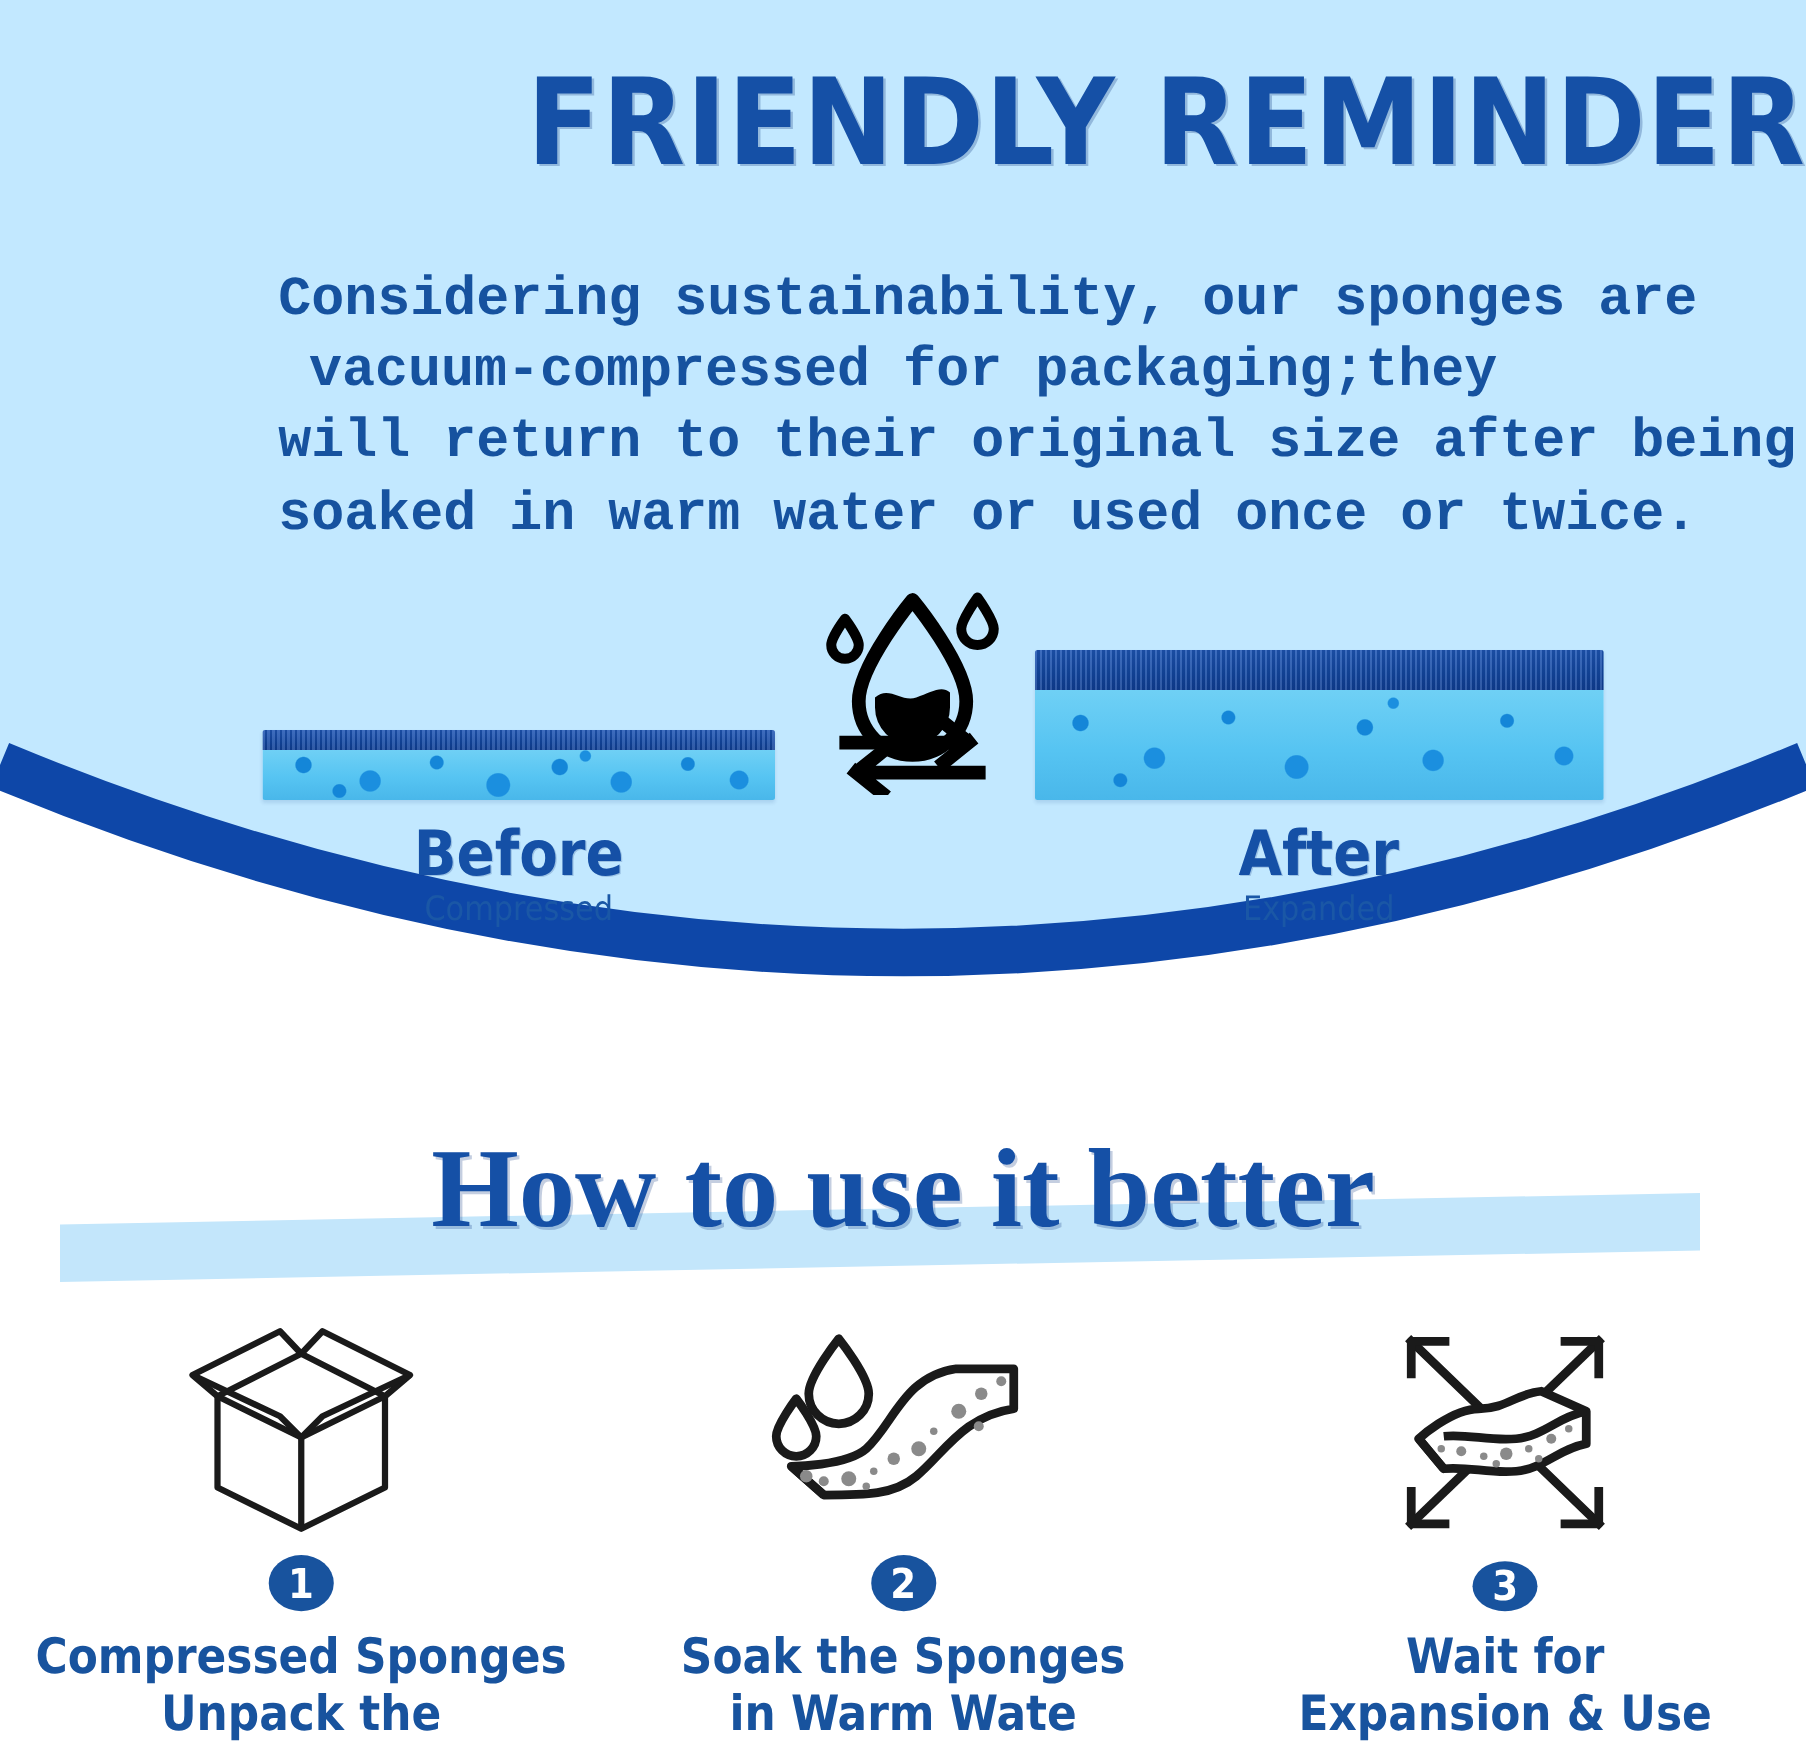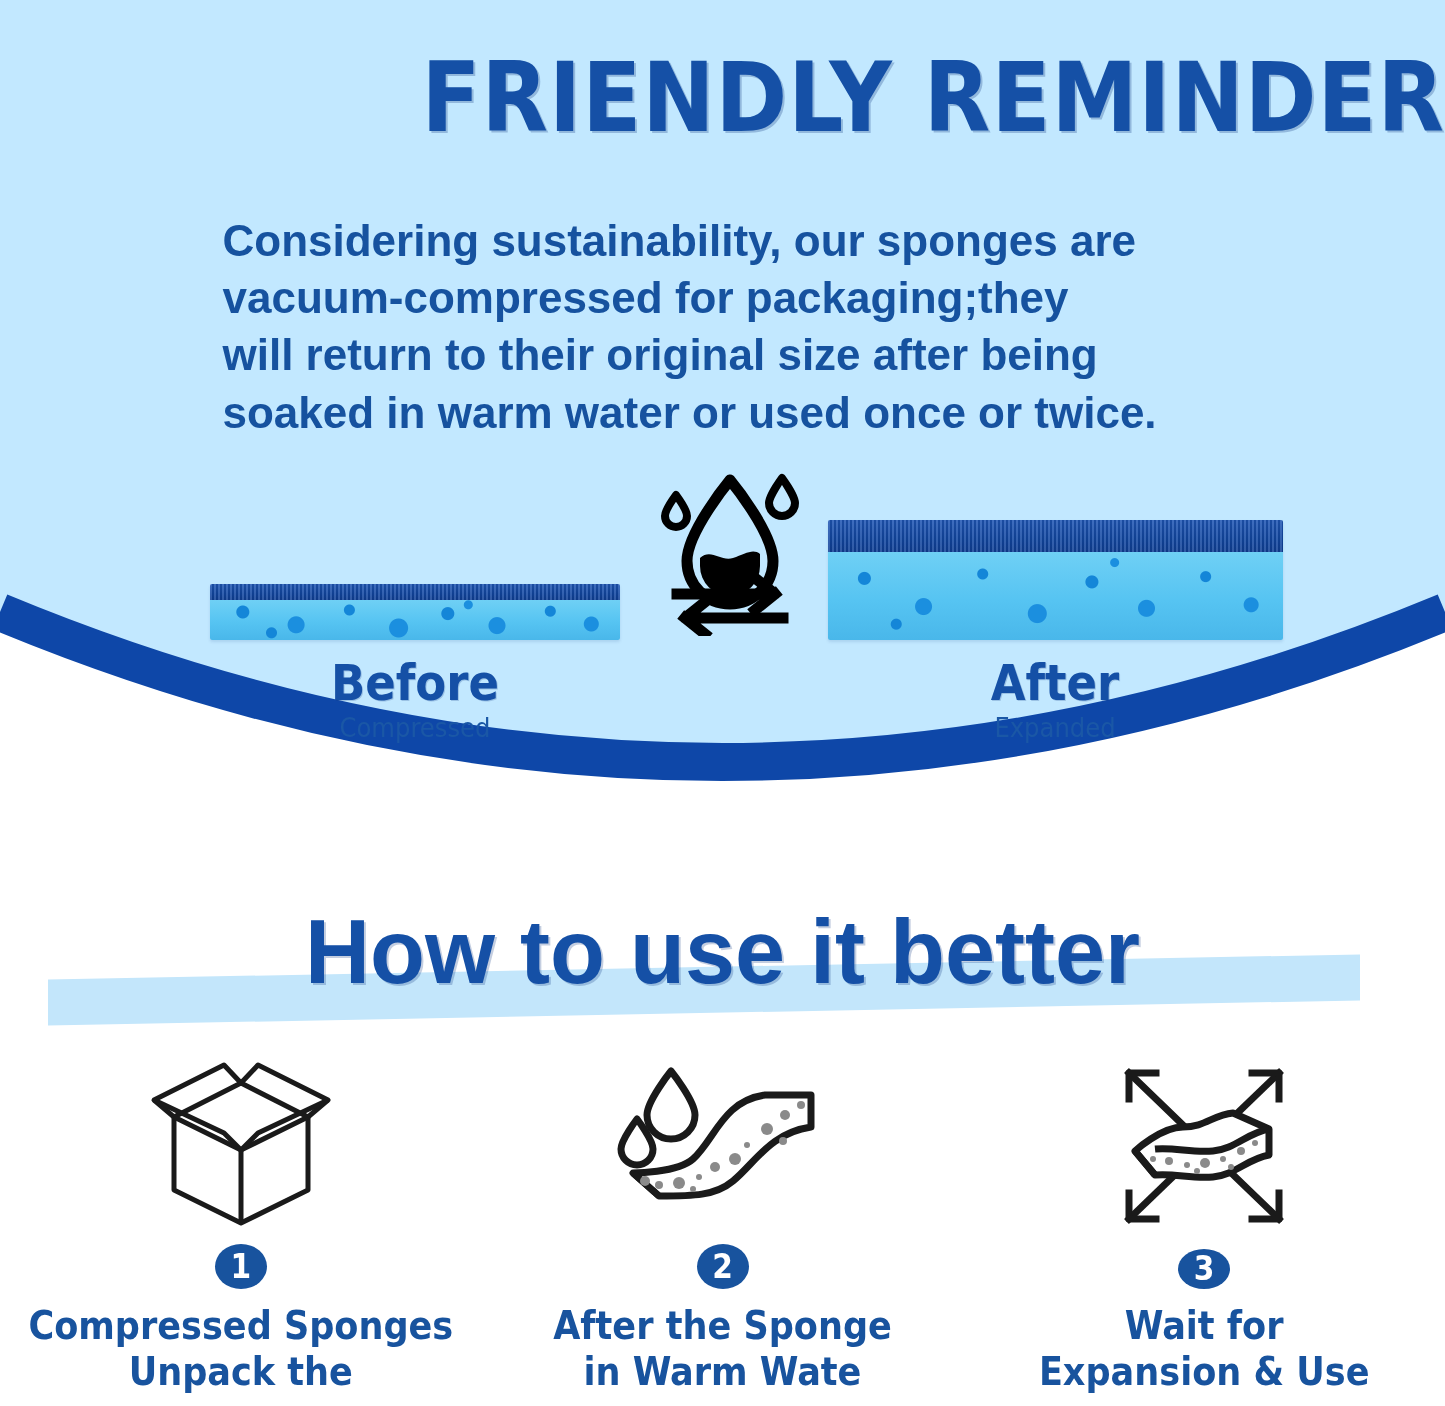--- a/index.html
+++ b/index.html
@@ -54,21 +54,22 @@
     white-space: nowrap;
   }
 
   
   .lead {
     position: absolute;
     left: 50%;
     transform: translateX(-50%);
     top: 212px;
     width: 1000px;
-    font-family: Liberation Sans, sans-serif;
+    text-align: center;
+    font-family: Liberation Mono, monospace;
     font-weight: 600;
     font-size: 44px;
     line-height: 1.30;
     color: #16529F;
   }
   .lead div { white-space: nowrap; }
 
   
   .compare {
     position: absolute;
@@ -172,21 +173,21 @@
     height: 46px;
     background: #C3E6FB;
     transform: skewY(-1.1deg);
   }
   .banner-text {
     position: absolute;
     left: 0;
     top: 0;
     width: 1445px;
     text-align: center;
-    font-family: Liberation Sans, sans-serif;
+    font-family: Liberation Serif, serif;
     font-weight: 700;
     font-size: 90px;
     color: #1550A6;
     line-height: 1.05;
     letter-spacing: 0px;
     text-shadow: 2px 2px 0 rgba(20,60,130,0.25);
     white-space: nowrap;
   }
 
   
@@ -355,21 +356,21 @@
               <circle cx="78" cy="134" r="3"></circle>
           </g>
 
           <path d="M56 16 C56 16 80 46 80 60 A24 24 0 0 1 32 60 C32 46 56 16 56 16 Z" fill="#ffffff" stroke="#1a1a1a" stroke-width="7" stroke-linejoin="round"></path>
 
           <path d="M22 64 C22 64 38 85 38 94 A16 16 0 0 1 6 94 C6 85 22 64 22 64 Z" fill="#ffffff" stroke="#1a1a1a" stroke-width="7" stroke-linejoin="round"></path>
         </svg>
       </div>
       <div class="step-badge">2</div>
       <div class="step-label">
-        <div>After the Sponge</div>
+        <div>Soak the Sponges</div>
         <div>in Warm Wate</div>
       </div>
     </div>
 
     <div class="step">
       <div class="step-icon">
         <svg width="190" height="180" viewBox="0 0 190 180">
           <g stroke="#1a1a1a" stroke-width="7" fill="none" stroke-linejoin="round" stroke-linecap="square">
 
             <path d="M74 70 L20 18"></path>

